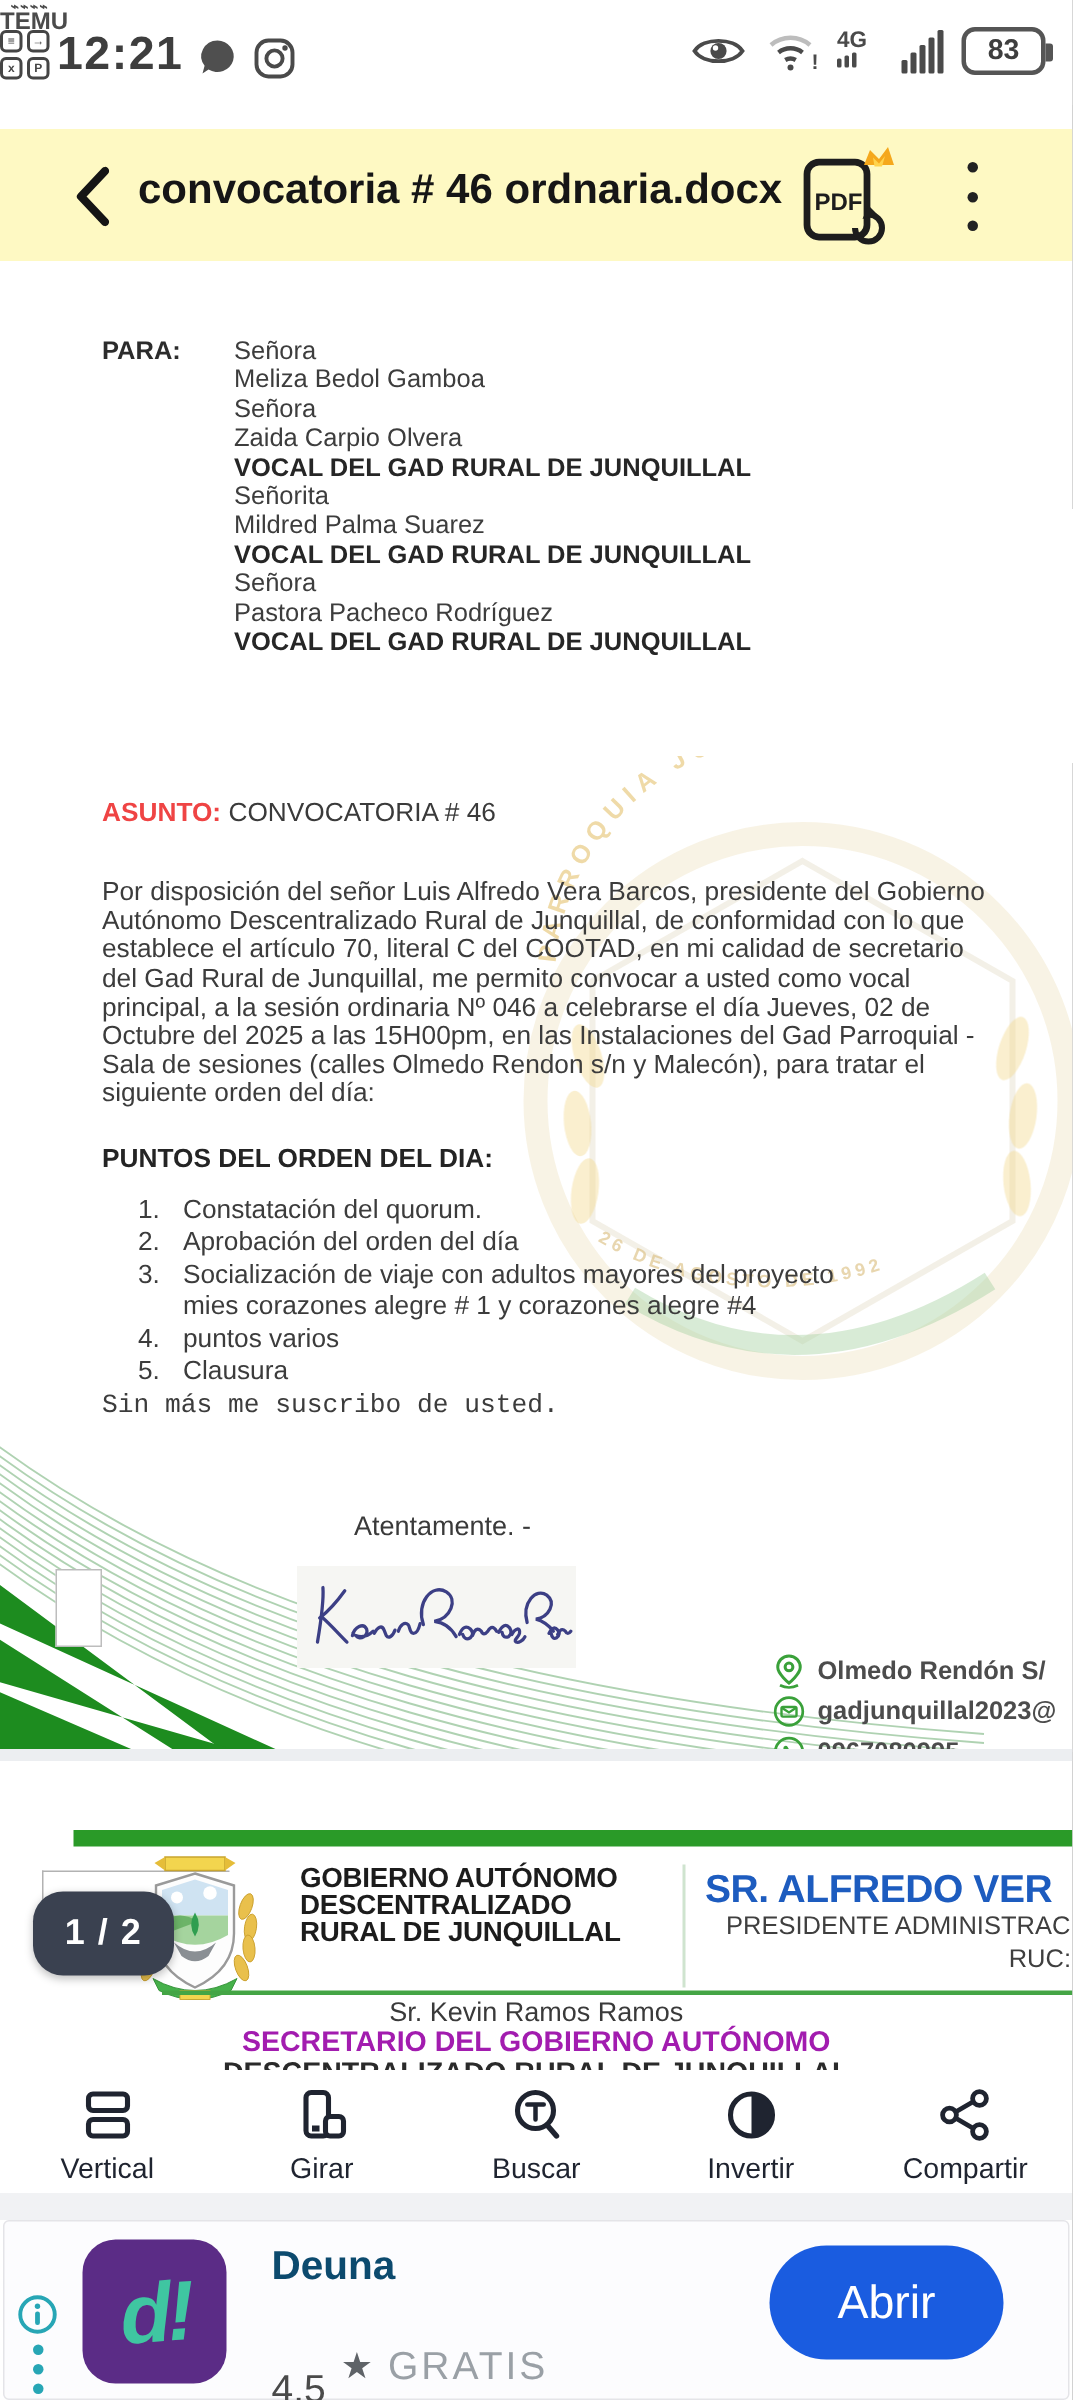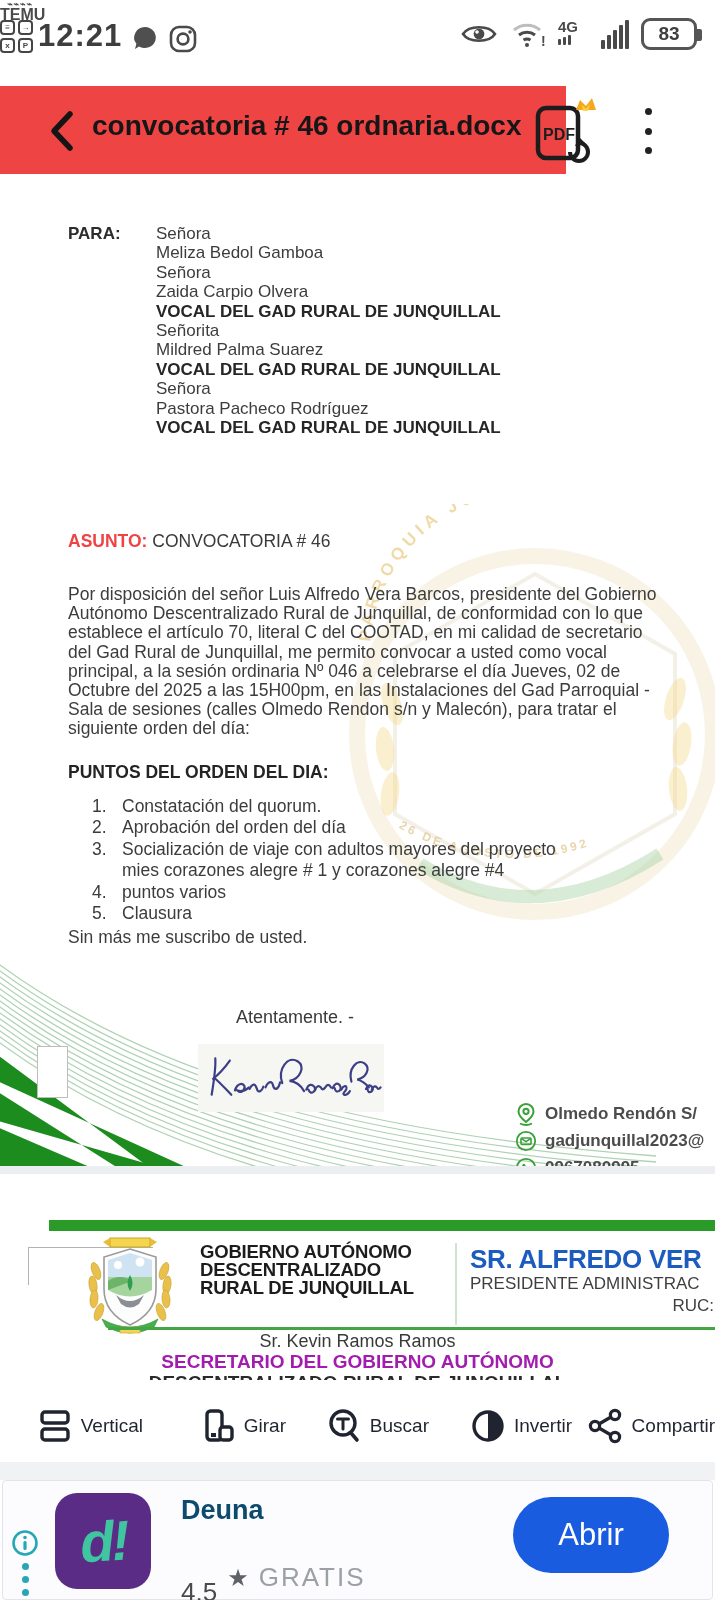--- a/index.html
+++ b/index.html
@@ -19,42 +19,42 @@
   .sb-grid span { border:2.5px solid #454545; border-radius:4px; font-size:8px; font-weight:800; color:#454545; display:flex; align-items:center; justify-content:center; }
   .sb-right { position:absolute; right:18px; top:18px; display:flex; align-items:center; gap:12px; }
   .battery { position:relative; width:56px; height:32px; border:3px solid #555; border-radius:9px; display:flex; align-items:center; justify-content:center; font-size:19px; font-weight:700; color:#3e3e3e; }
   .battery:after { content:""; position:absolute; right:-8px; top:8px; width:5px; height:12px; background:#555; border-radius:0 2px 2px 0; }
   .sig4g { display:flex; gap:20px; }
   .sig4g .lbl { font-size:15px; font-weight:700; color:#4a4a4a; line-height:13px; }
   .bars { display:flex; align-items:flex-end; gap:2px; }
   .bars i { display:block; width:4px; background:#4a4a4a; border-radius:1px; }
 
   
-  .appheader { position:absolute; left:0; top:86px; width:566px; height:88px; background:#ef4444;padding-left:48px; }
+  .appheader { position:absolute; left:0; top:86px; width:715px; height:88px; background:#fef9c3;padding-left:48px; }
   .doc-title { position:absolute; left:92px; top:24px; font-size:28px; font-weight:700; color:#161616; white-space:nowrap; }
   .back { position:absolute; left:46px; top:22px; }
   .menu-dots { position:absolute; left:638px; top:22px; width:20px; height:46px; display:flex; flex-direction:column; align-items:center; justify-content:space-between; }
   .menu-dots i { width:7px; height:7px; border-radius:50%; background:#222; }
   .pdf-btn { position:absolute; left:530px; top:10px; width:72px; height:68px; }
 
   
   .doc { position:absolute; left:0; top:174px; width:715px; height:994px; background:#fff; color:#3d3d3d; }
   .para { position:absolute; left:68px; top:50px; display:flex; font-size:17px; line-height:19.4px; }
   .para-label { width:88px; font-weight:700; color:#2c2c2c; }
   .para-lines div { white-space:nowrap; }
   .para-lines .b { font-weight:700; color:#262626; }
   .asunto { position:absolute; left:68px; top:357px; font-size:17.5px; color:#3a3a3a; }
   .asunto b { color:#ef4444; }
   .body-par { position:absolute; left:68px; top:411px; width:596px; font-size:17.5px; line-height:19.2px; color:#3c3c3c; }
   .puntos-h { position:absolute; left:68px; top:588px; font-size:17.5px; font-weight:700; color:#242424; }
   .agenda { position:absolute; left:92px; top:622px; font-size:17.5px; line-height:21.4px; color:#3c3c3c; }
   .agenda-item { display:flex; }
   .agenda-item .num { width:30px; }
   .agenda-item .txt { width:470px; }
-  .closing { position:absolute; left:68px; top:753px; font-size:17.5px; color:#3c3c3c; }
+  .closing { position:absolute; left:68px; top:753px; font-size:17.5px; color:#3c3c3c;font-family:Liberation Mono, monospace; }
   .atent { position:absolute; left:0; top:833px; width:590px; text-align:center; font-size:18px; color:#3a3a3a; }
   .sig-bg { position:absolute; left:198px; top:870px; width:186px; height:68px; background:#f6f6f3; }
   .signature { position:absolute; left:200px; top:872px; }
   .swoosh { position:absolute; left:0; top:784px; }
   .artifact1 { position:absolute; left:37px; top:872px; width:31px; height:52px; background:#fff; border:1.5px solid #bdbdbd; }
 
   
   .wmark { position:absolute; left:330px; top:330px; pointer-events:none; }
 
   
@@ -62,31 +62,31 @@
   .c-row { display:flex; align-items:center; gap:8px; height:27px; font-size:17px; color:#4c4c4c; white-space:nowrap; font-weight:600; }
 
   
   .pagegap { position:absolute; left:0; top:1166px; width:715px; height:8px; background:#eceef1; }
   .greenbar { position:absolute; left:49px; top:1220px; width:666px; height:11px; background:#2a9a28; }
   .artifact2 { position:absolute; left:28px; top:1247px; width:125px; height:38px; border-top:1.5px solid #b2b2b2; border-left:1.5px solid #b2b2b2; }
   .blogo { position:absolute; left:80px; top:1235px; }
   .org { position:absolute; left:200px; top:1243px; font-size:18.5px; font-weight:800; line-height:18px; color:#1c1c1c; letter-spacing:-0.2px; }
   .vdiv { position:absolute; left:455px; top:1243px; width:2px; height:82px; background:#cfe4cf; }
   .pres-name { position:absolute; left:470px; top:1244px; font-size:26px; font-weight:800; color:#1d5cbf; white-space:nowrap; letter-spacing:-0.3px; }
-  .pres-title { position:absolute; left:470px; top:1274px; font-size:17px; color:#3f3f3f; white-space:nowrap; }
+  .pres-title { position:absolute; left:484px; top:1274px; font-size:17px; color:#3f3f3f; white-space:nowrap; }
   .ruc { position:absolute; left:470px; top:1296px; width:244px; text-align:right; font-size:17px; color:#3f3f3f; }
   .thingreen { position:absolute; left:108px; top:1327px; width:607px; height:3px; background:#44a545; }
   .sig-name { position:absolute; left:0; top:1331px; width:715px; text-align:center; font-size:18px; color:#3a3a3a; }
   .sig-t1 { position:absolute; left:0; top:1351px; width:715px; text-align:center; font-size:19px; font-weight:700; color:#a21caf; }
   .sig-t2 { position:absolute; left:0; top:1372px; width:715px; text-align:center; font-size:19px; font-weight:700; color:#2a2a2a; }
   .pagebadge { position:absolute; left:22px; top:1261px; width:94px; height:56px; background:#3a4150; border-radius:20px; display:flex; align-items:center; justify-content:center; color:#fff; font-size:24px; font-weight:700; letter-spacing:1px; box-shadow:0 2px 6px rgba(0,0,0,.25); z-index:5; }
 
   
   .toolbar { position:absolute; left:0; top:1380px; width:715px; height:82px; background:#fff; display:flex; z-index:4; }
-  .tb-item { flex:1; display:flex; flex-direction:row; align-items:center; justify-content:flex-end; padding-top:10px; gap:6px; }
+  .tb-item { flex:1; display:flex; flex-direction:column; align-items:center; justify-content:flex-start; padding-top:10px; gap:6px; }
   .tb-item .lab { font-size:19px; color:#1f2430; }
   .tb-strip { position:absolute; left:0; top:1462px; width:715px; height:18px; background:#f1f2f4; z-index:4; }
 
   
   .ad { position:absolute; left:2px; top:1480px; width:711px; height:120px; background:#fcfcfe; border:1px solid #e4e4e8; border-radius:4px; z-index:4; }
   .ad-info { position:absolute; left:8px; top:48px; display:flex; flex-direction:column; align-items:center; gap:6px; }
   .ad-info .dot { width:7px; height:7px; border-radius:50%; background:#27a6b5; }
   .ad-icon { position:absolute; left:52px; top:12px; width:96px; height:96px; background:#5b2c86; border-radius:22px; display:flex; align-items:center; justify-content:center; overflow:hidden; }
   .ad-icon span { font-size:56px; font-weight:800; font-style:italic; color:#3fc6a1; transform:rotate(-4deg); letter-spacing:-3px; }
   .ad-title { position:absolute; left:178px; top:14px; font-size:27px; font-weight:700; color:#0c4a6e; }
@@ -368,20 +368,23 @@
   <div class="vdiv"></div>
   <div class="pres-name">SR. ALFREDO VER</div>
   <div class="pres-title">PRESIDENTE ADMINISTRAC</div>
   <div class="ruc">RUC:</div>
   <div class="thingreen"></div>
 
   <div class="sig-name">Sr. Kevin Ramos Ramos</div>
   <div class="sig-t1">SECRETARIO DEL GOBIERNO AUTÓNOMO</div>
   <div class="sig-t2">DESCENTRALIZADO RURAL DE JUNQUILLAL</div>
 
+  <div class="pagebadge">
+      <span>1 / 2</span>
+    </div>
 
   <div class="toolbar">
     <div class="tb-item">
       <svg width="40" height="40" viewBox="0 0 40 40">
           <rect x="7" y="6" width="26" height="11" rx="3" fill="none" stroke="#1f2430" stroke-width="3.4"></rect>
           <rect x="7" y="23" width="26" height="11" rx="3" fill="none" stroke="#1f2430" stroke-width="3.4"></rect>
         </svg>
       <span class="lab">Vertical</span>
     </div>
     <div class="tb-item">

